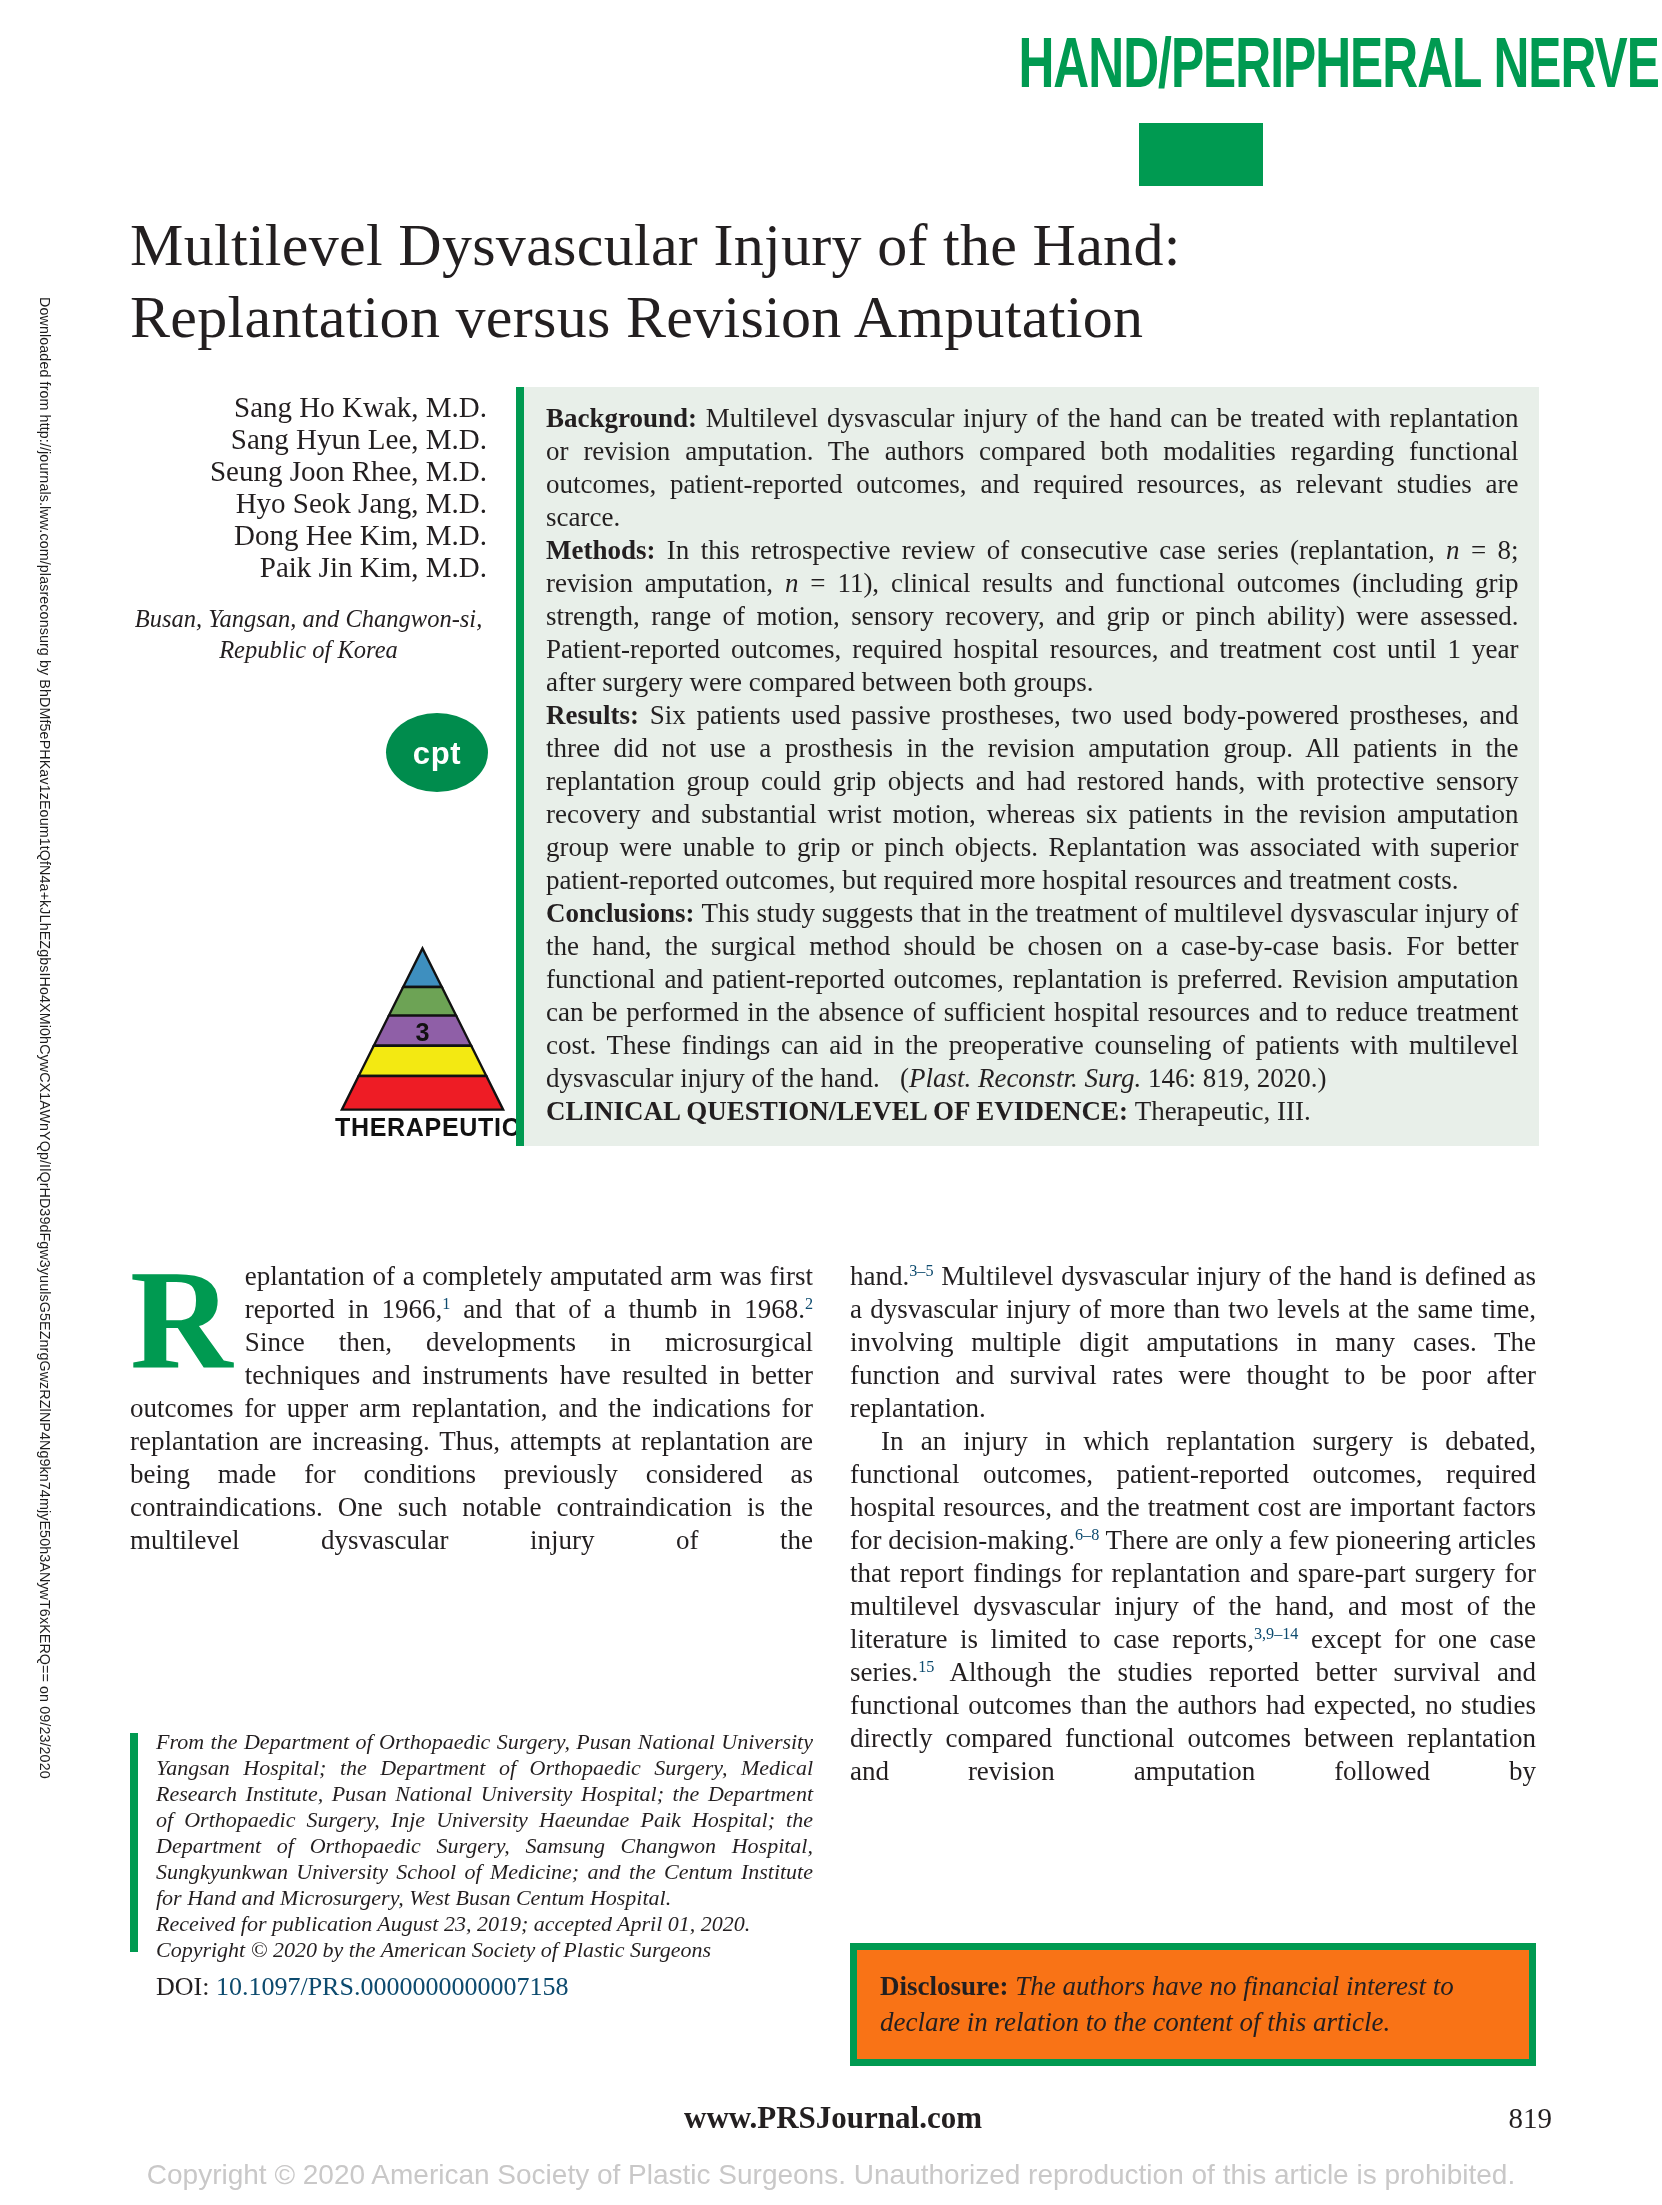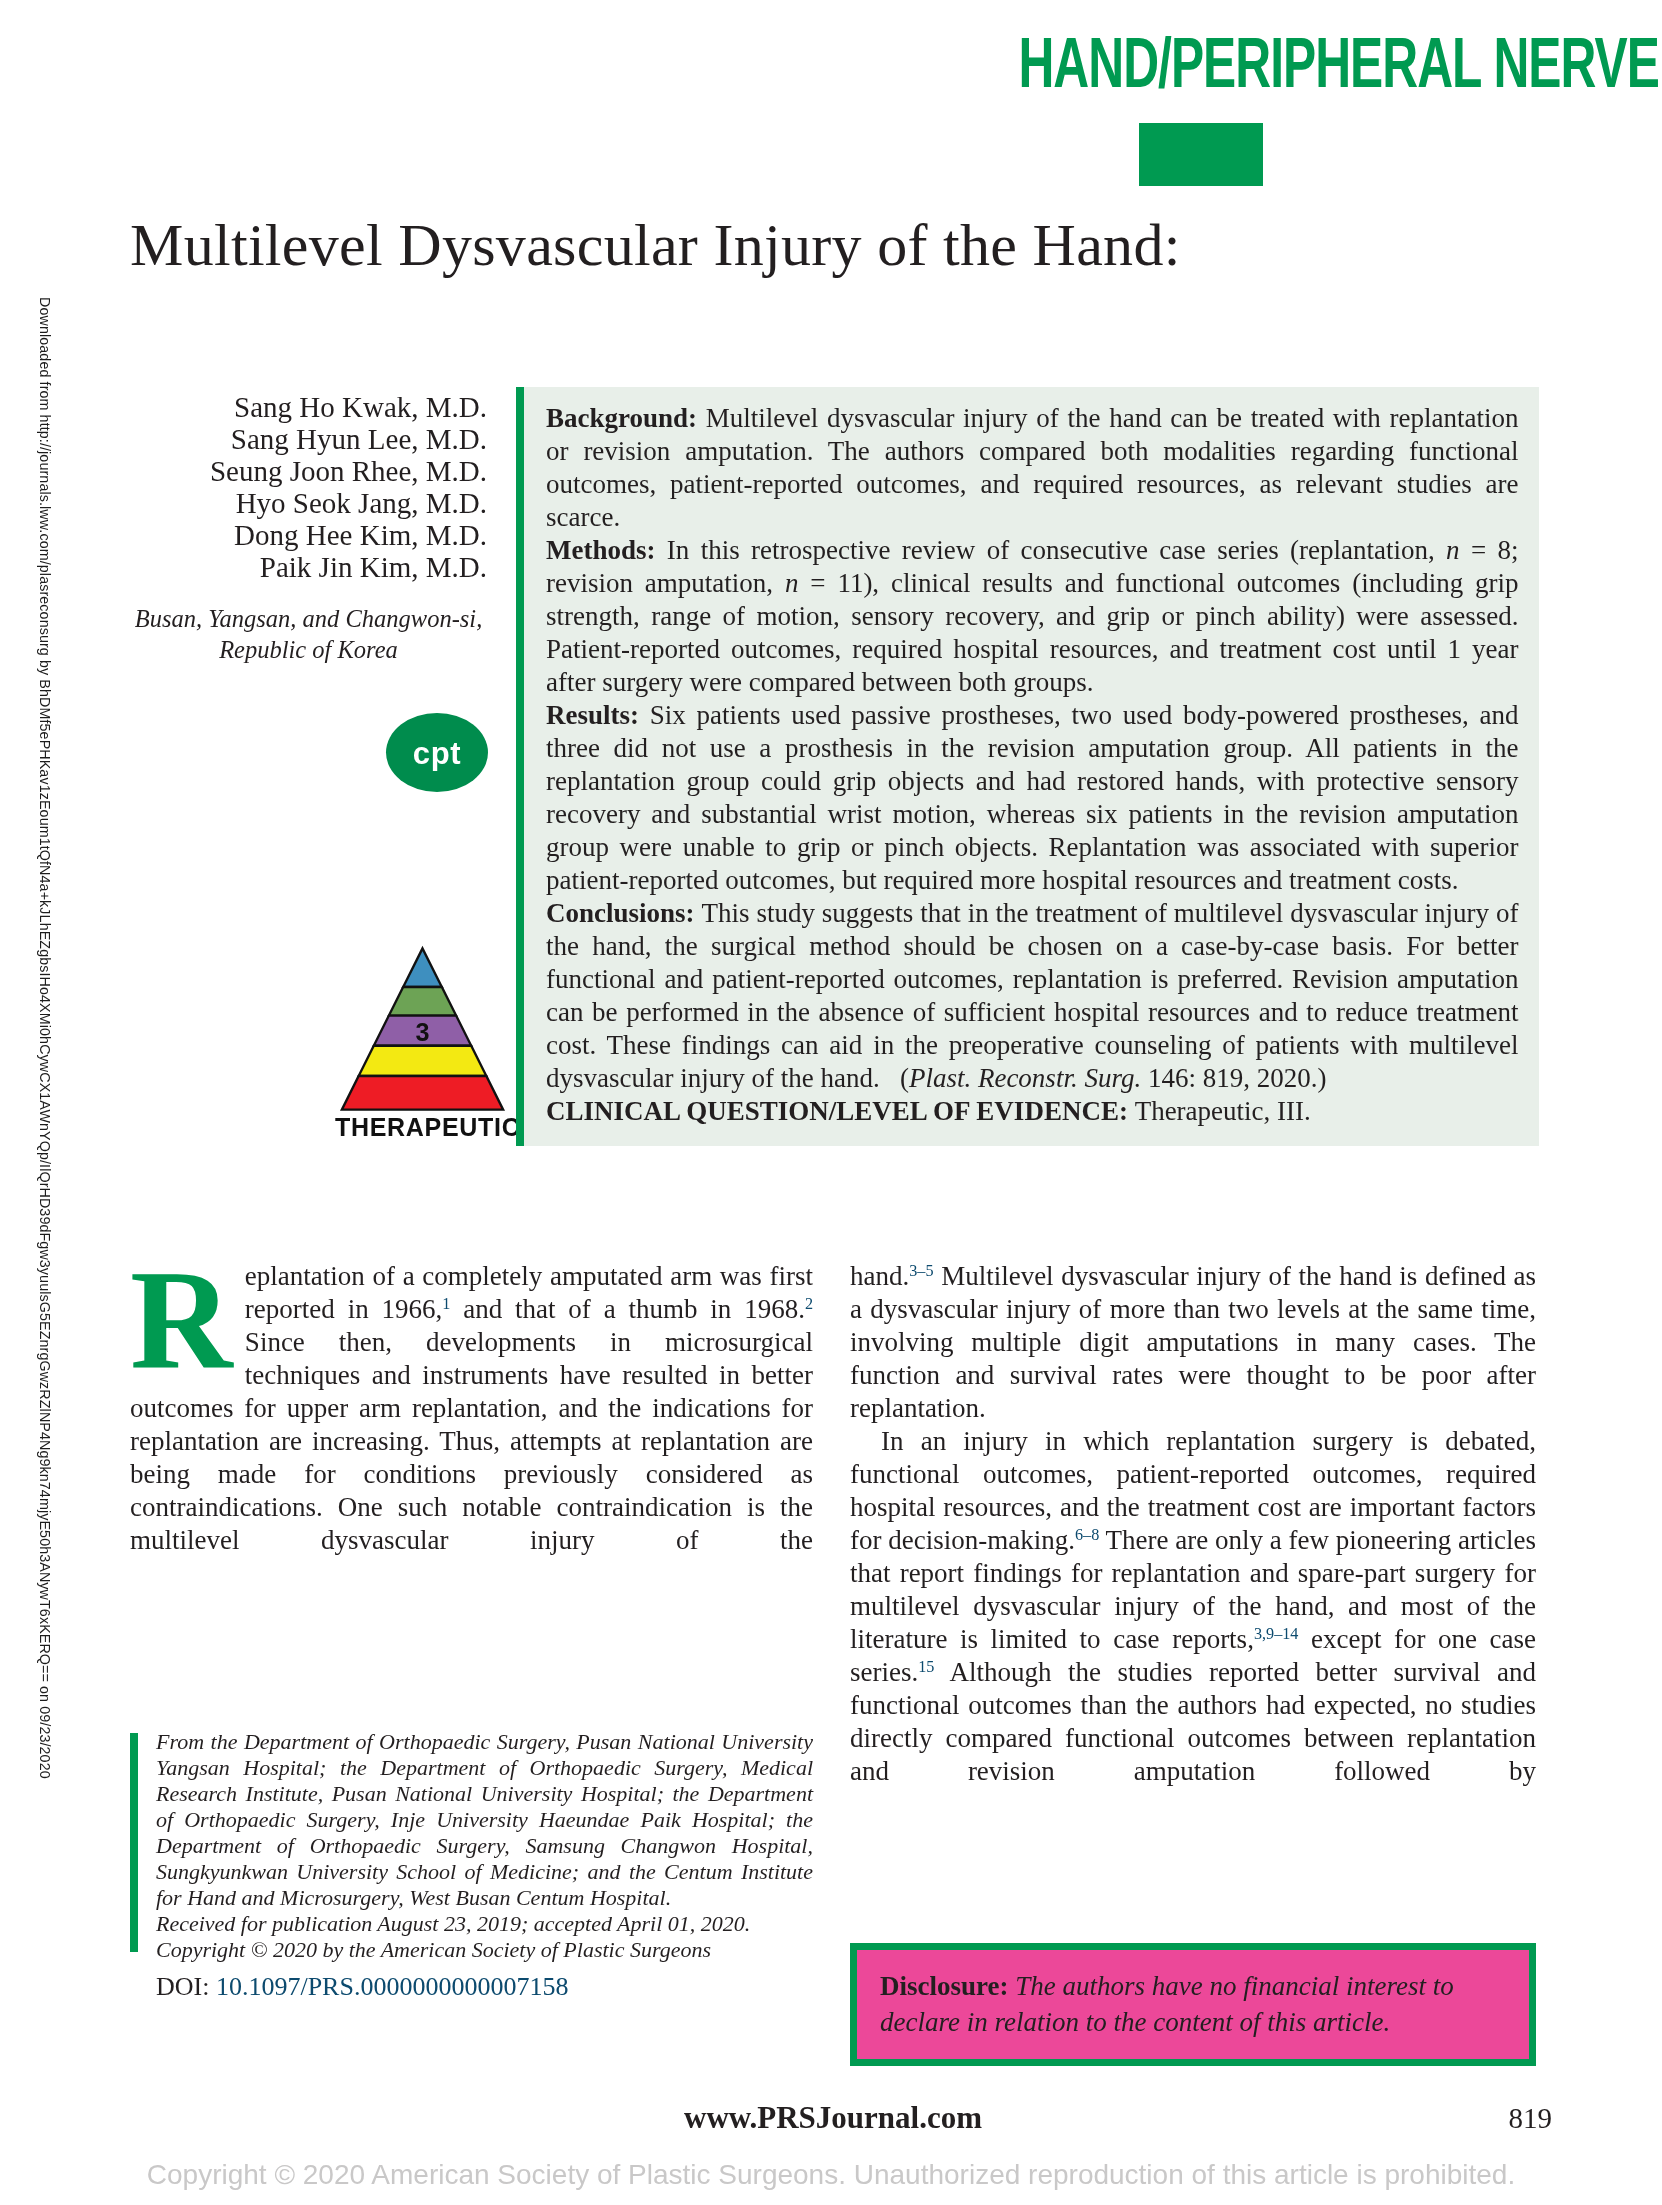--- a/index.html
+++ b/index.html
@@ -54,21 +54,21 @@
 
   
   .footnote{position:absolute;left:130px;top:1729px;width:683px;box-sizing:border-box;
             padding-left:26px;font-size:22px;line-height:26px;text-align:justify;}
   .footnote::before{content:"";position:absolute;left:0;top:4.1px;bottom:48px;width:7.5px;background:#009a51;}
   .fn-italic{font-style:italic;}
   .fn-doi{margin-top:11px;font-size:26px;}
 
   
   .disclosure{position:absolute;left:850px;top:1943px;width:686px;box-sizing:border-box;
-              border:7.5px solid #009a51;background:#ec4899;padding:17.7px 23px 19px 23px;
+              border:7.5px solid #009a51;background:#f97316;padding:17.7px 23px 19px 23px;
               font-size:27px;line-height:36px;}
   .disclosure .label{font-weight:bold;}
   .disclosure .text{font-style:italic;}
 
   
   .footer-url{position:absolute;top:2100px;left:130px;width:1406px;text-align:center;
               font-weight:bold;font-size:31px;}
   .footer-page{position:absolute;top:2102px;right:110px;font-size:29px;}
   .watermark{position:absolute;top:2159px;left:0;width:100%;text-align:center;
              font-family:"Liberation Sans",sans-serif;font-size:28px;color:#c9c8c8;}
@@ -86,20 +86,21 @@
 
   <div class="sidebar">Downloaded from http://journals.lww.com/plasreconsurg by BhDMf5ePHKav1zEoum1tQfN4a+kJLhEZgbsIHo4XMi0hCywCX1AWnYQp/IlQrHD39dFgw3yuulsG5EZnrgGwzRZlNP4Ng9kn74mjyE50h3ANywT6xKERQ== on 09/23/2020</div>
 
   <div class="kicker-row">
     <div class="kicker-text">HAND/PERIPHERAL NERVE</div>
     <div class="kicker-block"></div>
   </div>
 
   <div class="title">
     <div>Multilevel Dysvascular Injury of the Hand:</div>
+    <div>Replantation versus Revision Amputation</div>
   </div>
 
   <div class="authors">
     <div>Sang Ho Kwak, M.D.</div>
     <div>Sang Hyun Lee, M.D.</div>
     <div>Seung Joon Rhee, M.D.</div>
     <div>Hyo Seok Jang, M.D.</div>
     <div>Dong Hee Kim, M.D.</div>
     <div>Paik Jin Kim, M.D.</div>
   </div>

